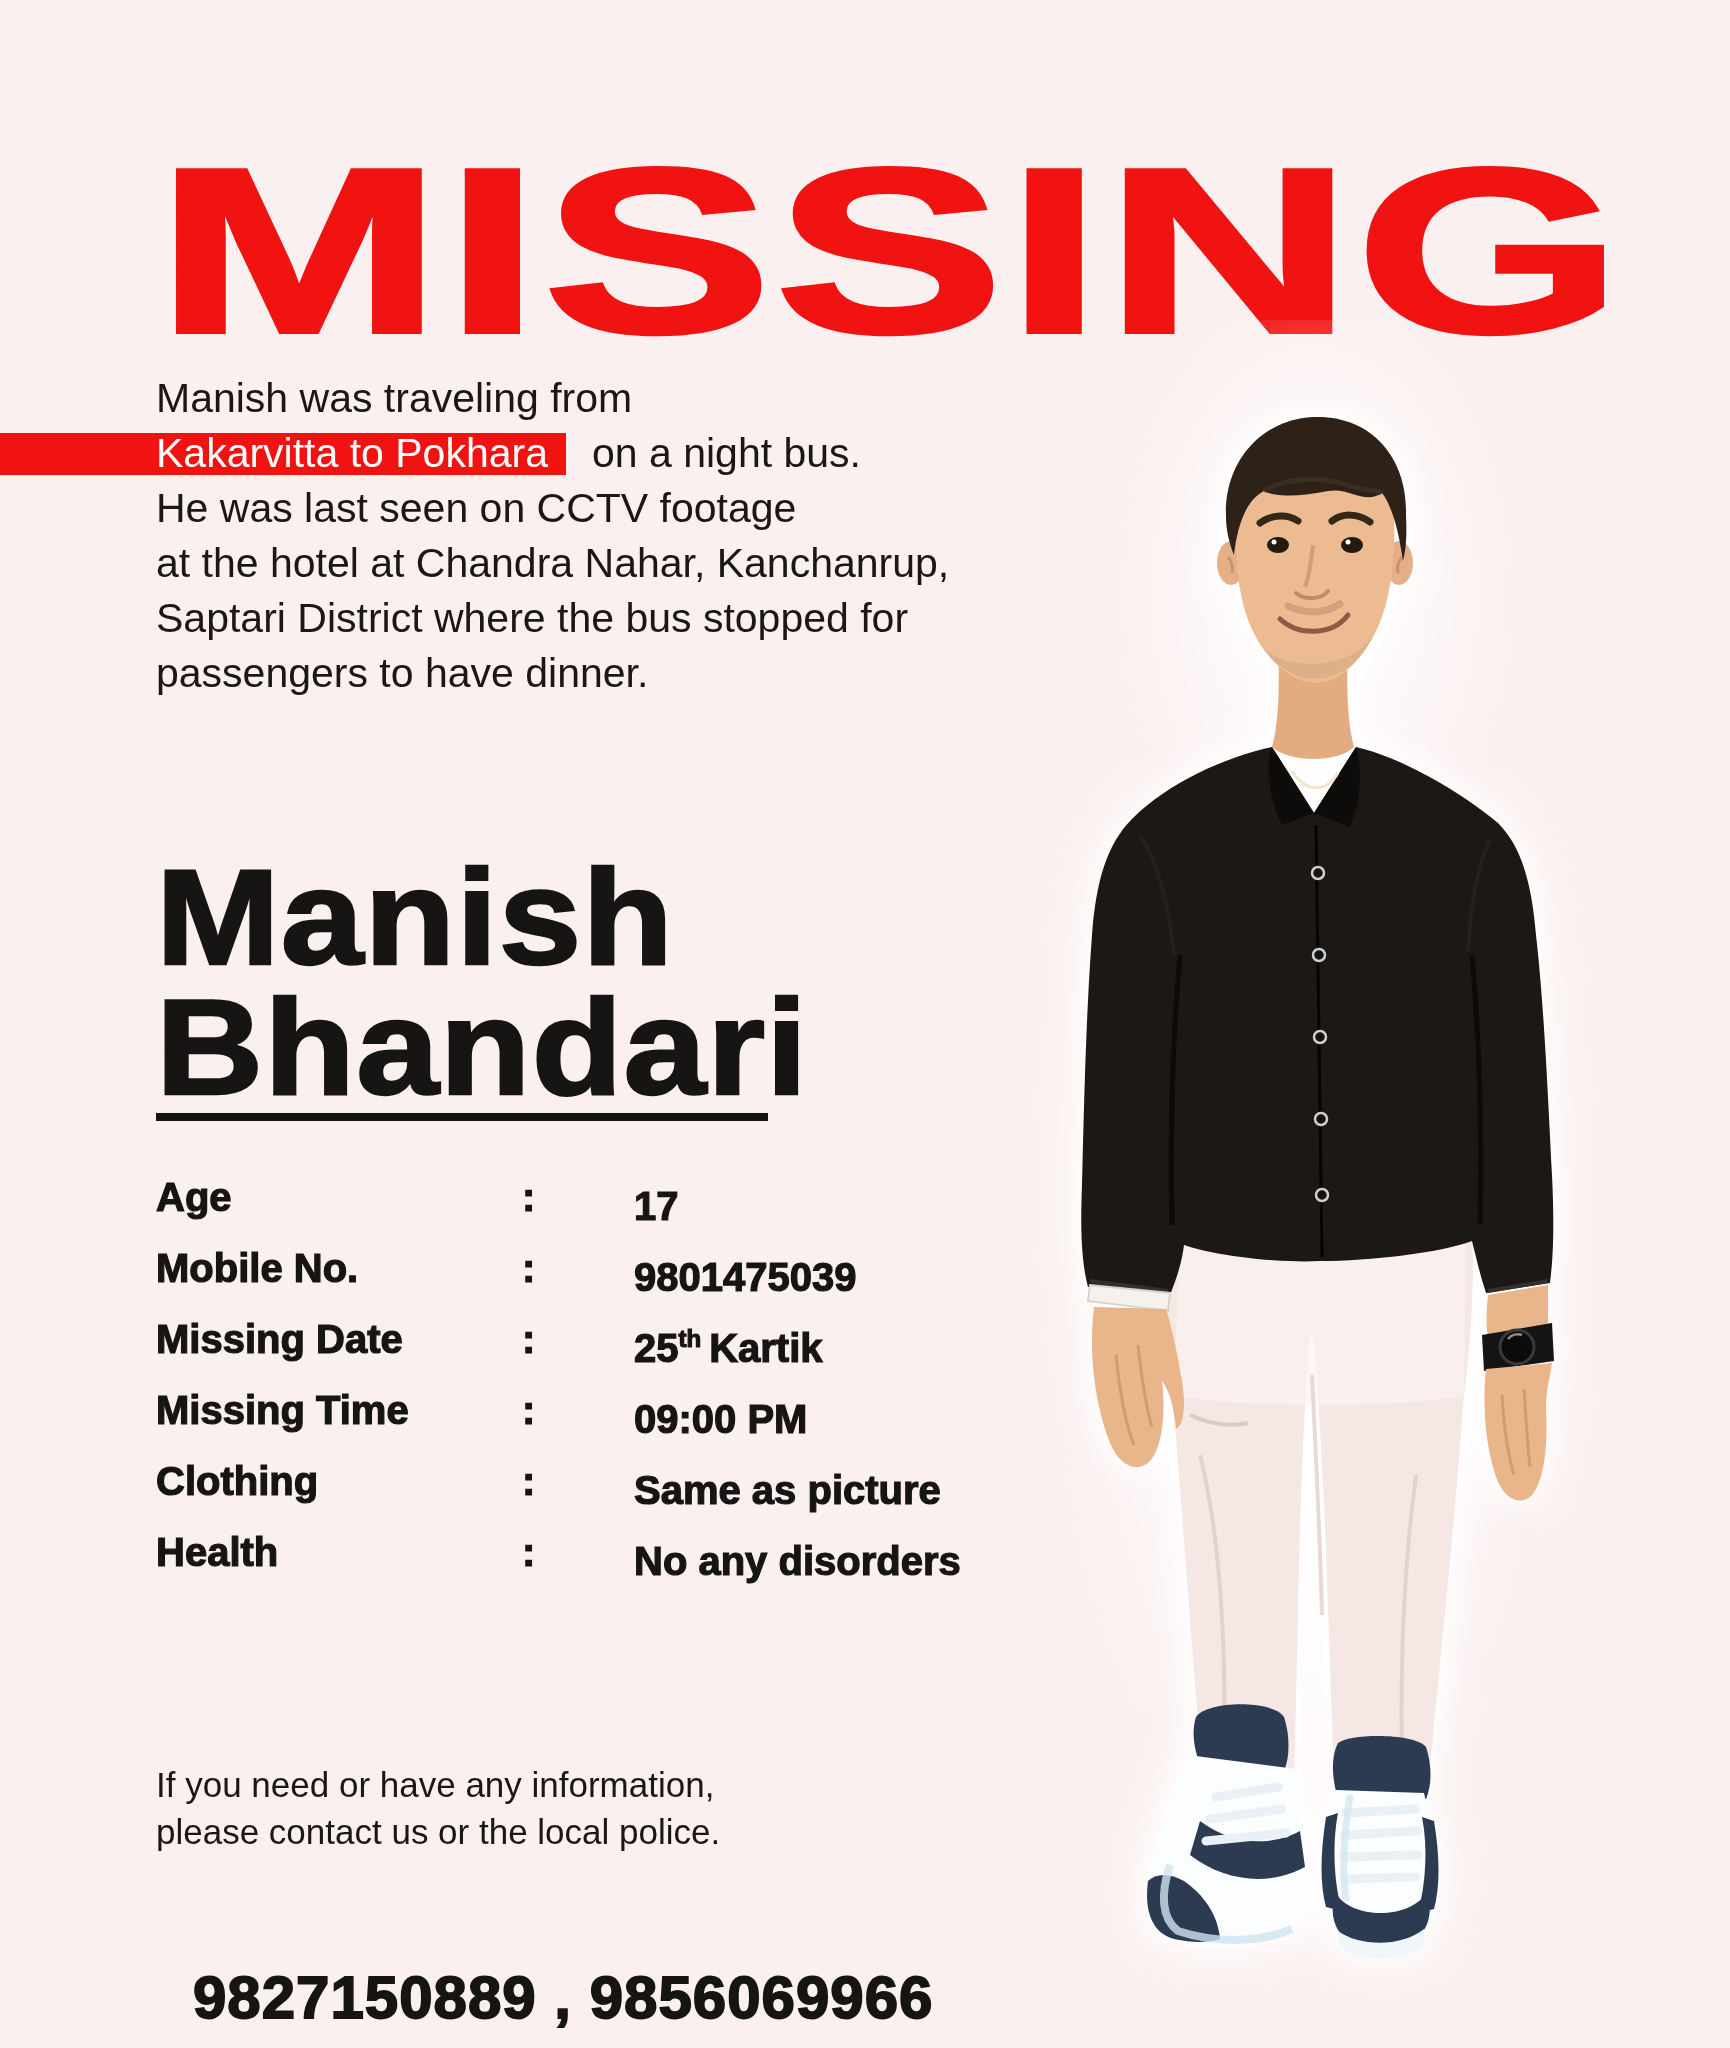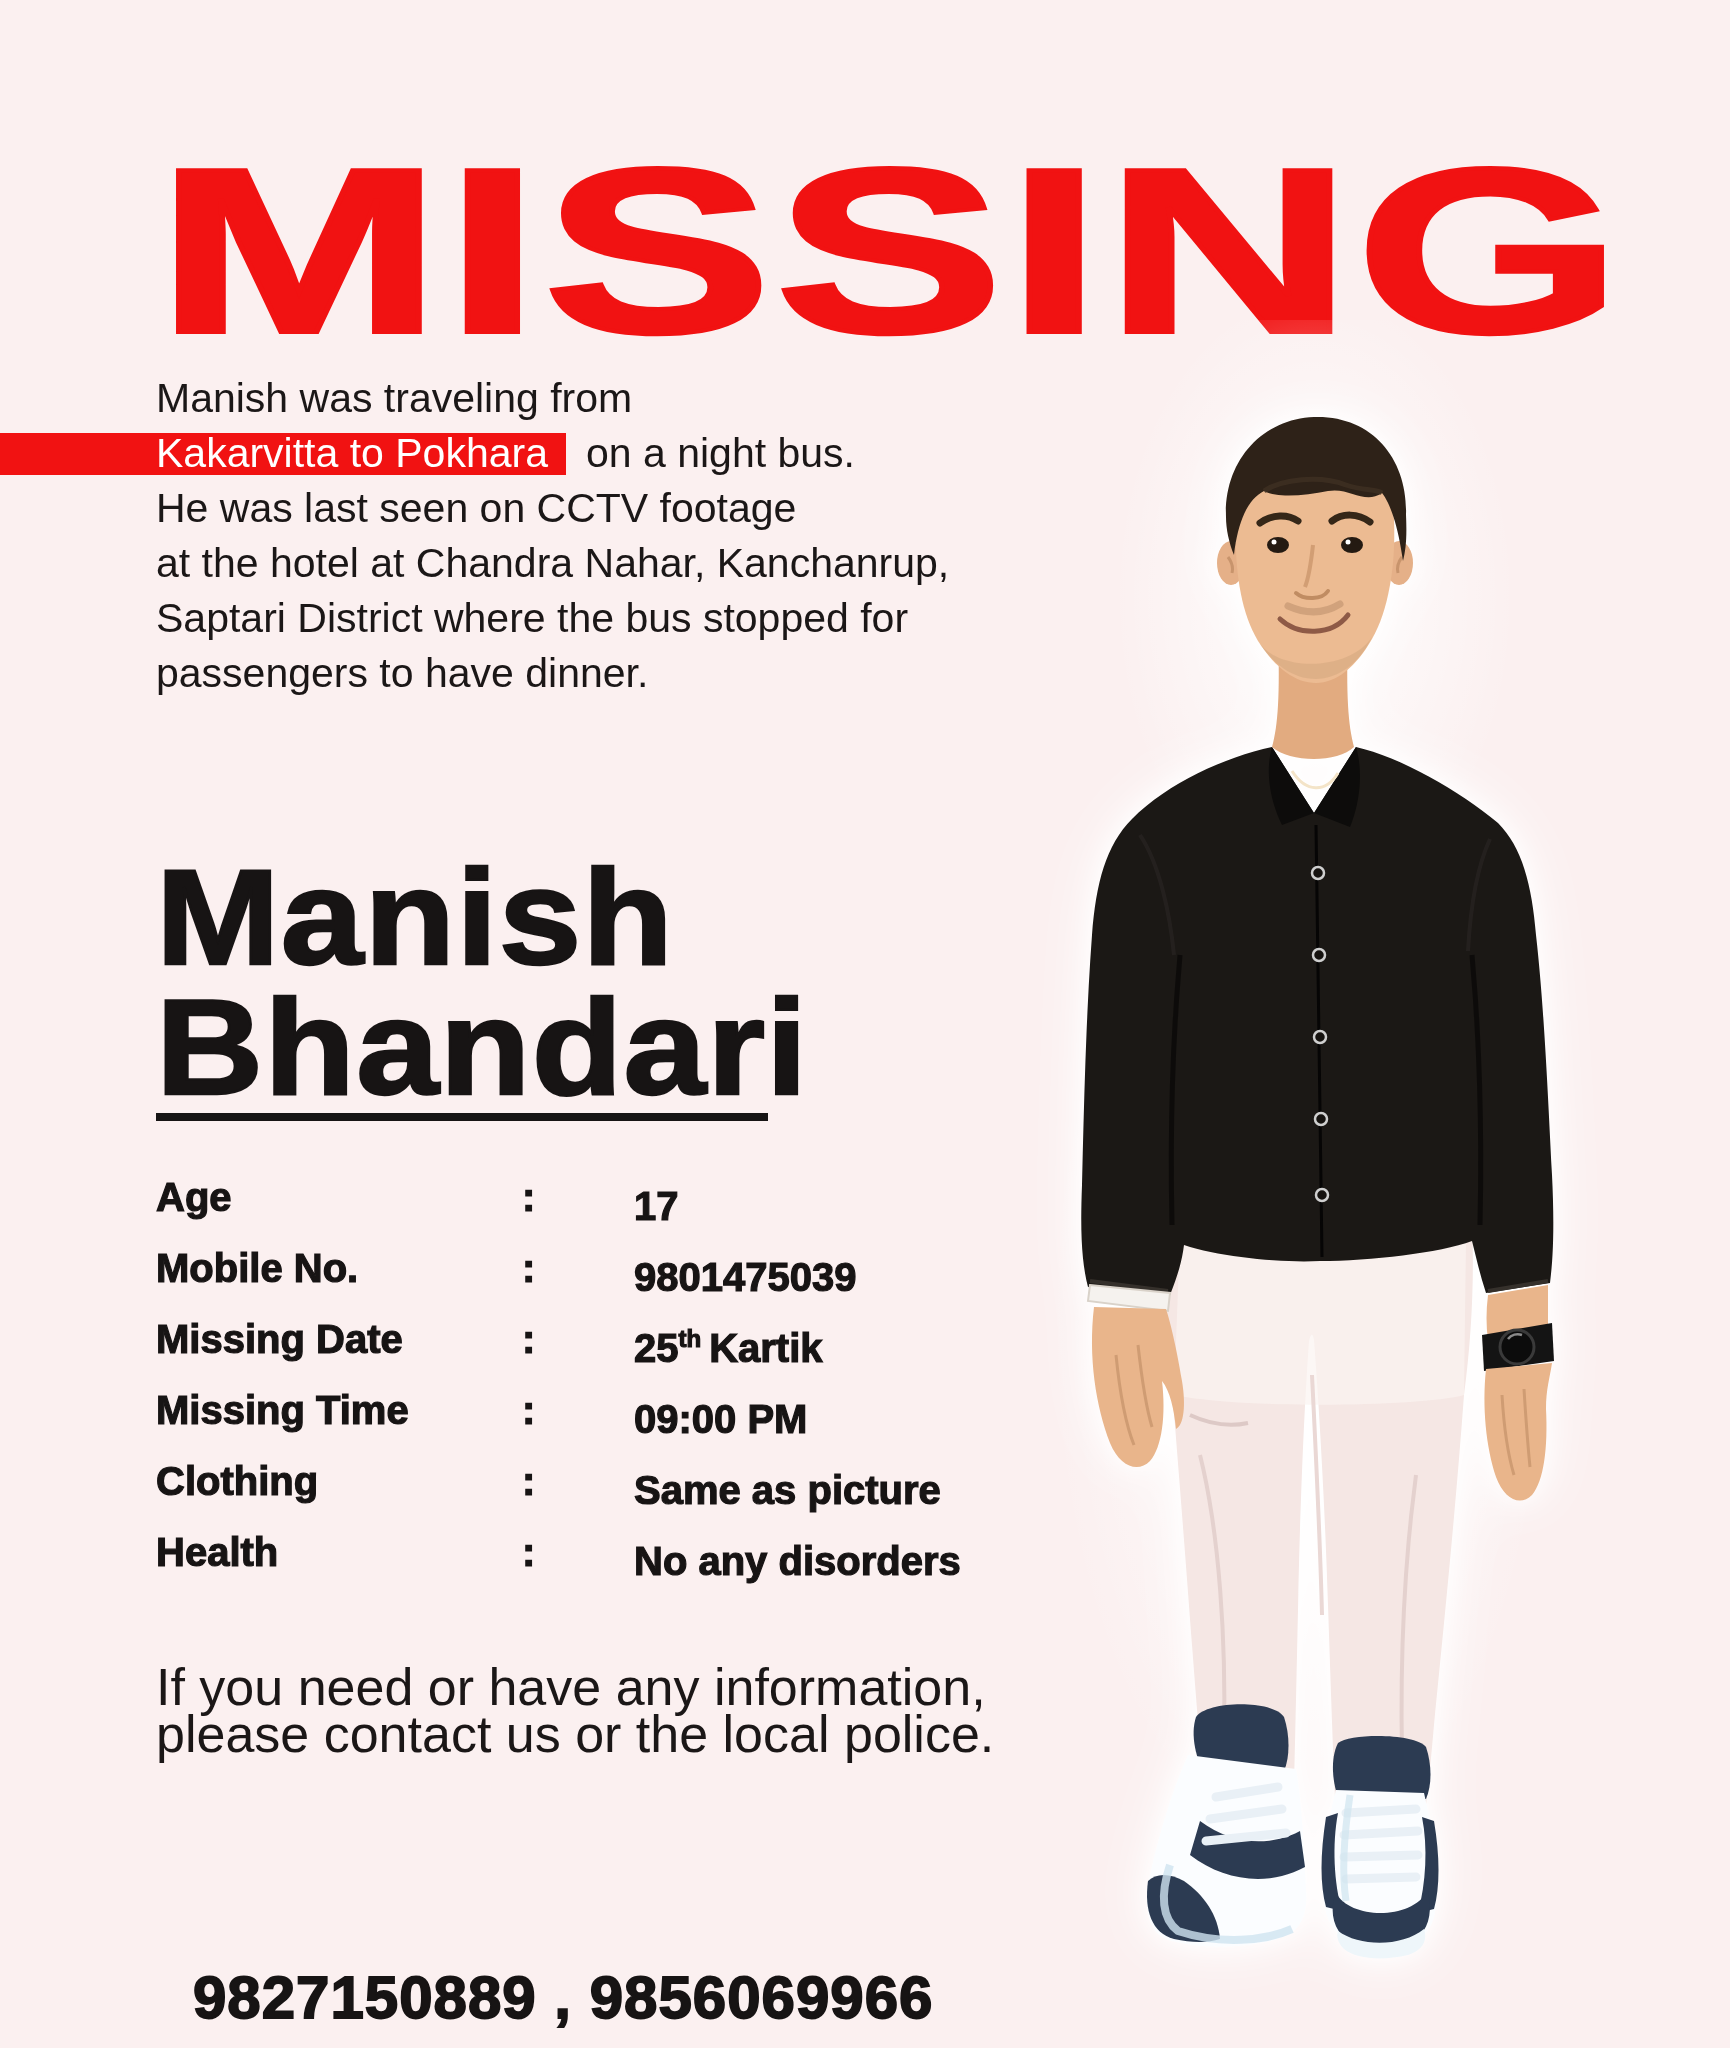--- a/index.html
+++ b/index.html
@@ -23,21 +23,21 @@
   }
   
   .intro{position:absolute;left:0;top:371px;width:1100px;font-size:41px;line-height:55px;color:#1b1717;}
   .intro .line{padding-left:156px;white-space:nowrap;}
   .intro .hl-line{display:flex;align-items:center;height:55px;padding-left:0;}
   .hl-pill{
     display:inline-flex;align-items:center;
     height:42px;background:#f11212;color:#ffffff;
     padding:0 18px 0 156px;white-space:nowrap;
   }
-  .hl-rest{margin-left:20px;white-space:nowrap;color:#1b1717;}
+  .hl-rest{margin-left:26px;white-space:nowrap;color:#1b1717;}
   
   .person-name{
     position:absolute;left:156px;top:853px;
     font-size:135px;font-weight:bold;line-height:130px;
     letter-spacing:1px;color:#171414;
     -webkit-text-stroke:2.5px #171414;
     transform:scaleX(1.1);transform-origin:left top;
     white-space:nowrap;
   }
   .name-underline{position:absolute;left:156px;top:1113px;width:612px;height:8px;background:#171414;}
@@ -47,21 +47,21 @@
     display:grid;grid-template-columns:330px 76px auto;
     font-size:40px;font-weight:bold;line-height:46px;
     margin-bottom:16px;color:#171414;
     -webkit-text-stroke:1.2px #171414;
     white-space:nowrap;
     gap:36px;
   }
   .info-sup{font-size:24px;vertical-align:15px;margin-top:28px;}
   .info-rest{margin-left:8px;}
   
-  .footer-note{position:absolute;left:156px;top:1664px;font-size:52px;line-height:47px;color:#1b1717;white-space:nowrap;}
+  .footer-note{position:absolute;left:156px;top:1761px;font-size:35px;line-height:47px;color:#1b1717;white-space:nowrap;}
   .phones{
     position:absolute;left:156px;top:1968px;
     font-size:60px;font-weight:bold;line-height:60px;
     letter-spacing:1px;color:#171414;
     -webkit-text-stroke:1.8px #171414;
     white-space:nowrap;
     margin-left:37px;
   }
   
   .photo-halo{

